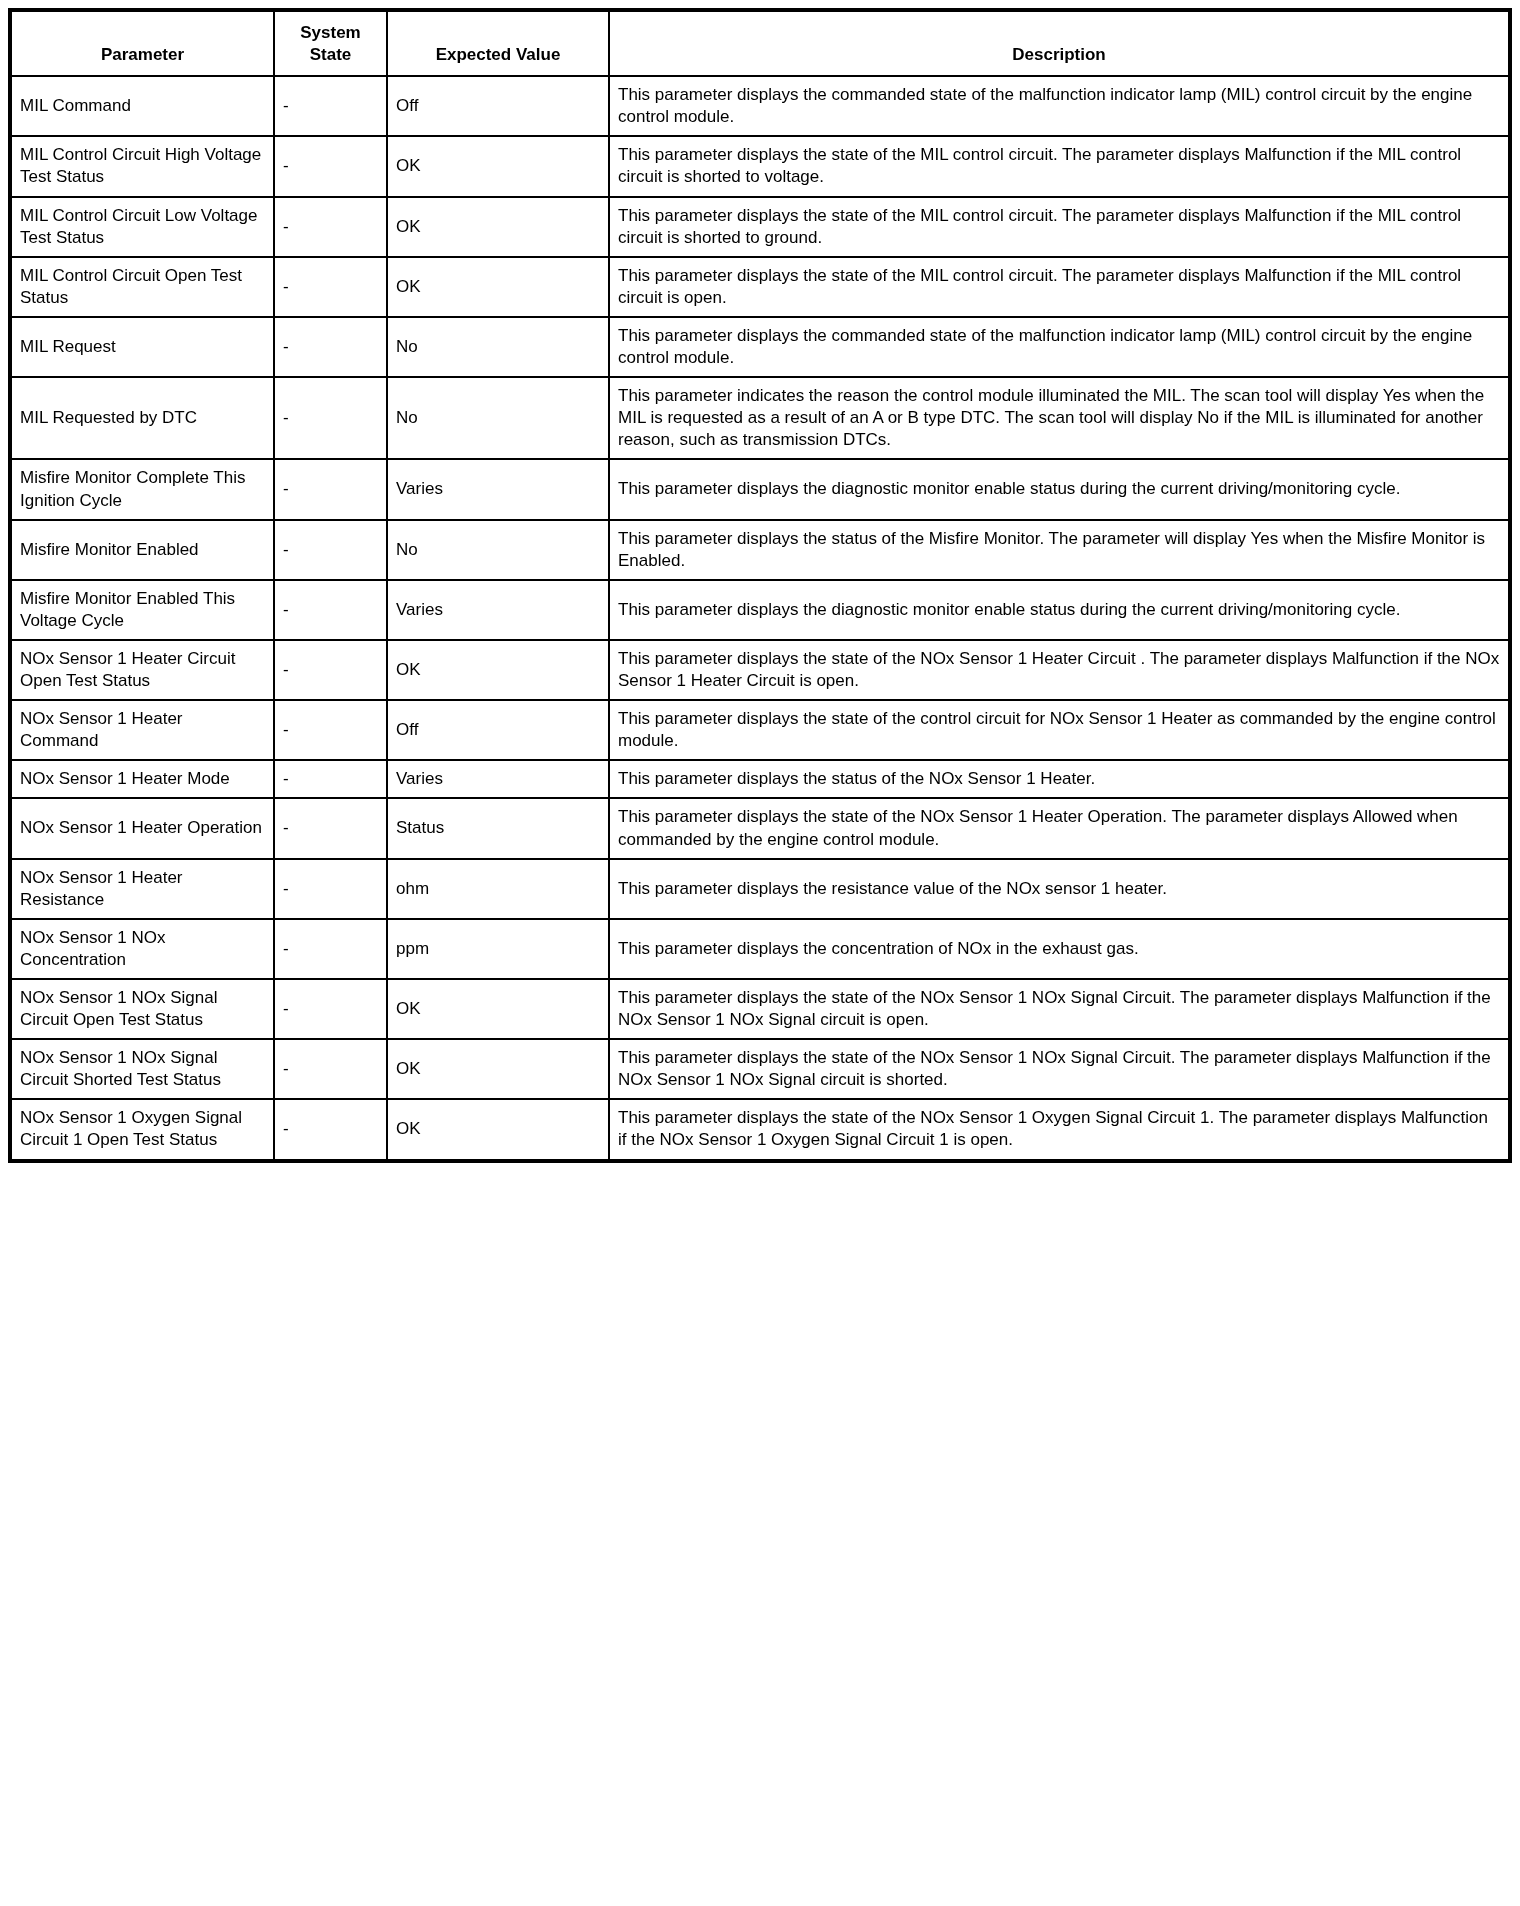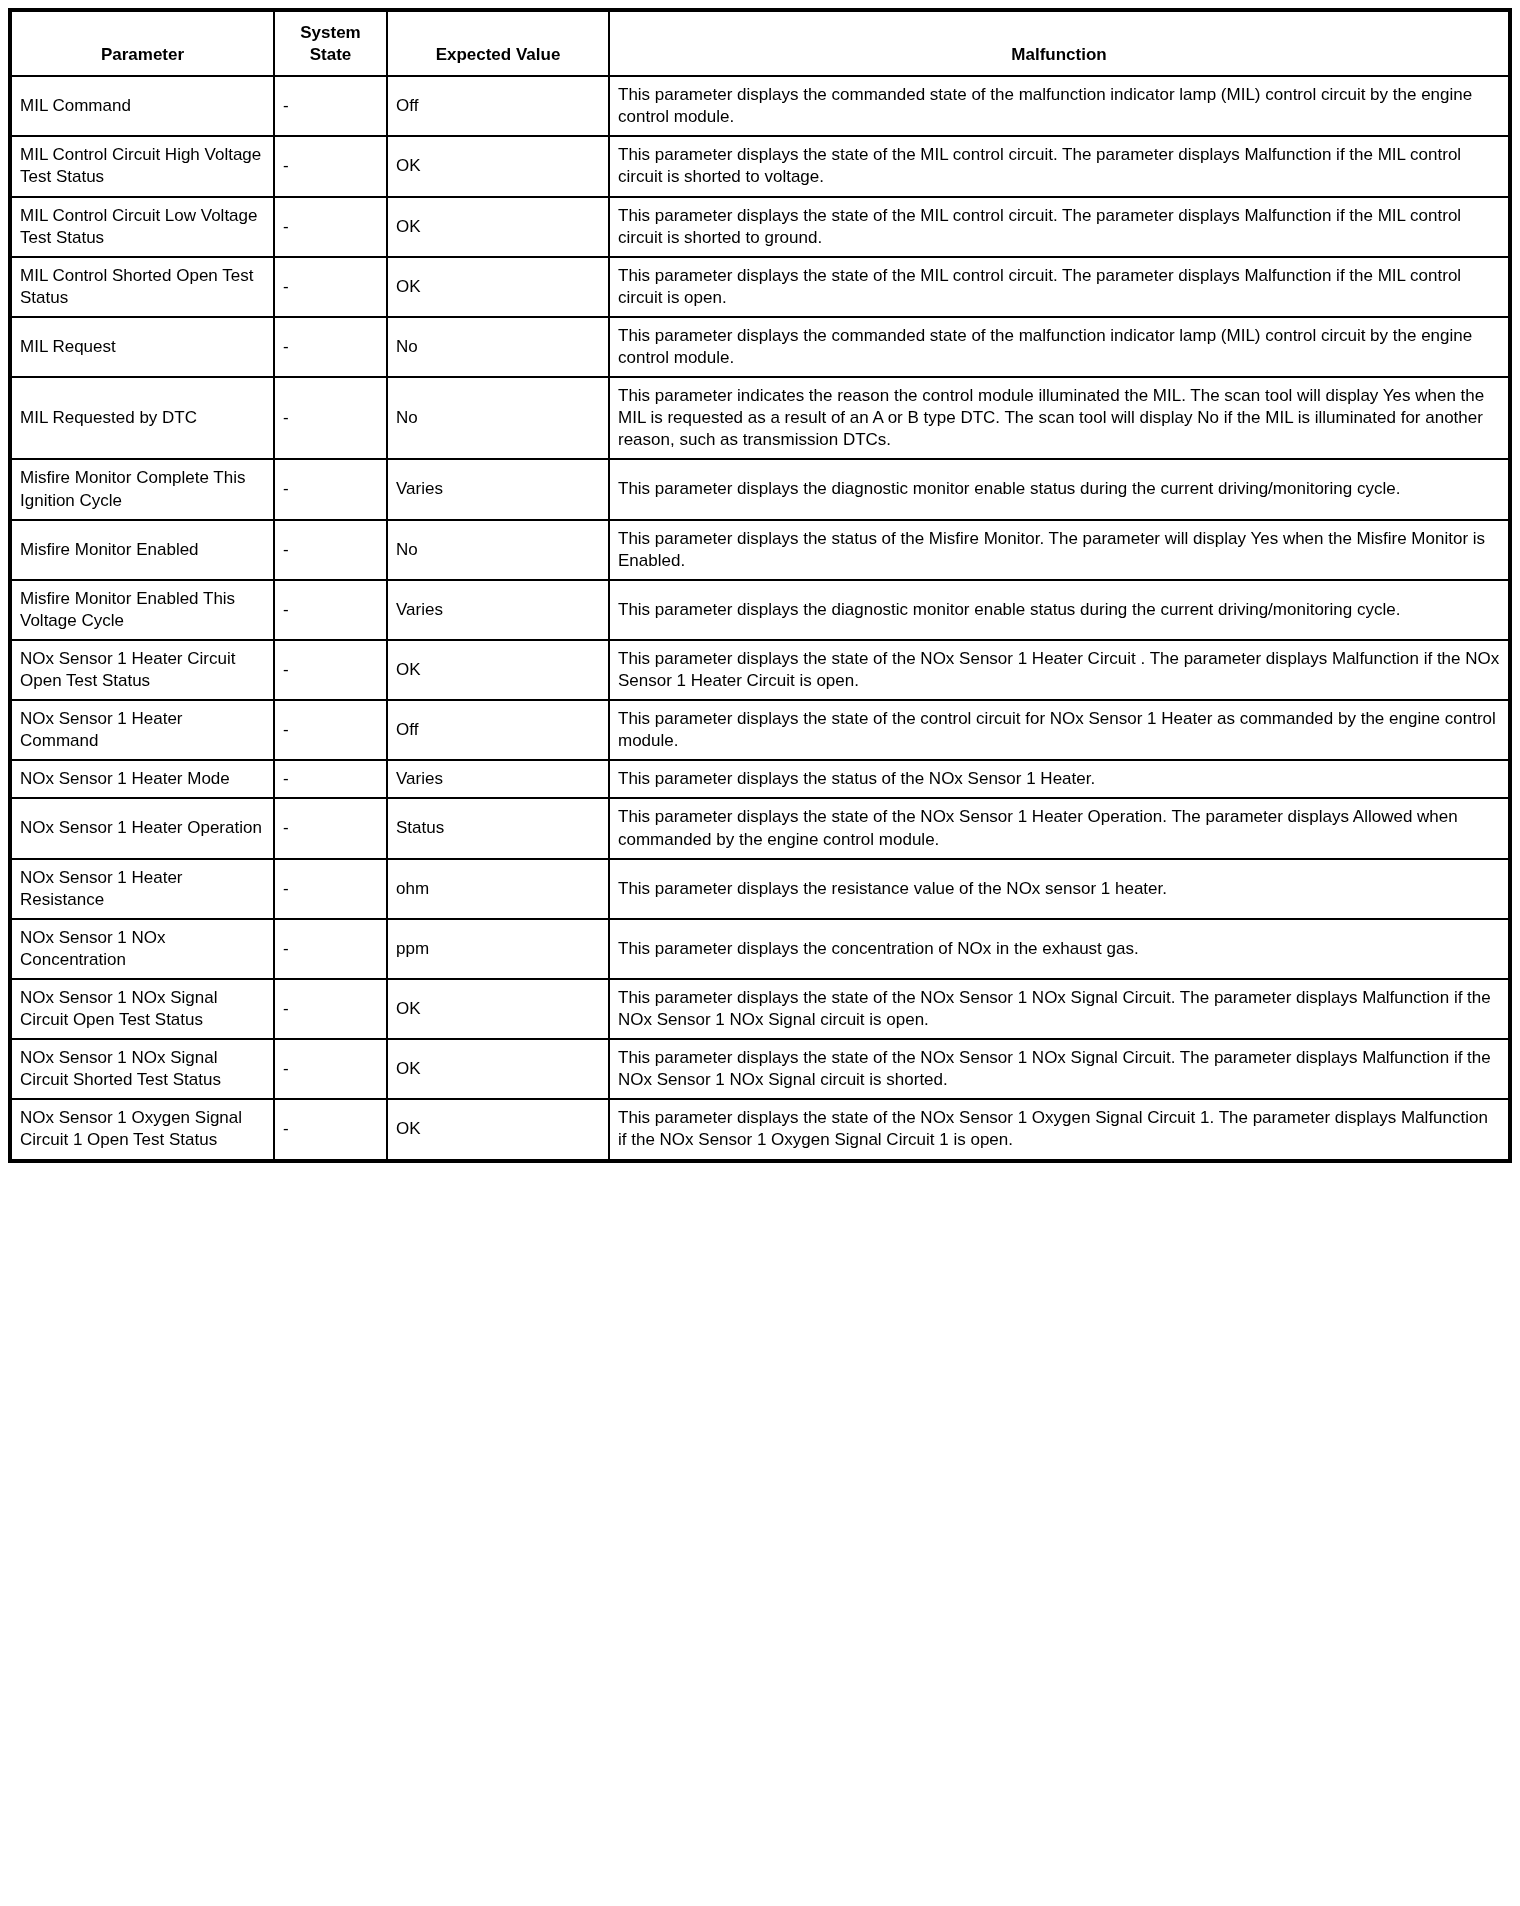--- a/index.html
+++ b/index.html
@@ -54,21 +54,21 @@
     <col class="c-parameter">
     <col class="c-state">
     <col class="c-expected">
     <col class="c-desc">
   </colgroup>
   <thead>
     <tr>
       <th>Parameter</th>
       <th>System State</th>
       <th>Expected Value</th>
-      <th>Malfunction</th>
+      <th>Description</th>
     </tr>
   </thead>
   <tbody>
     <tr>
       <td>MIL Command</td>
       <td>-</td>
       <td>Off</td>
       <td>This parameter displays the commanded state of the malfunction indicator lamp (MIL) control circuit by the engine control module.</td>
     </tr>
     <tr>
@@ -77,21 +77,21 @@
       <td>OK</td>
       <td>This parameter displays the state of the MIL control circuit. The parameter displays Malfunction if the MIL control circuit is shorted to voltage.</td>
     </tr>
     <tr>
       <td>MIL Control Circuit Low Voltage Test Status</td>
       <td>-</td>
       <td>OK</td>
       <td>This parameter displays the state of the MIL control circuit. The parameter displays Malfunction if the MIL control circuit is shorted to ground.</td>
     </tr>
     <tr>
-      <td>MIL Control Shorted Open Test Status</td>
+      <td>MIL Control Circuit Open Test Status</td>
       <td>-</td>
       <td>OK</td>
       <td>This parameter displays the state of the MIL control circuit. The parameter displays Malfunction if the MIL control circuit is open.</td>
     </tr>
     <tr>
       <td>MIL Request</td>
       <td>-</td>
       <td>No</td>
       <td>This parameter displays the commanded state of the malfunction indicator lamp (MIL) control circuit by the engine control module.</td>
     </tr>

